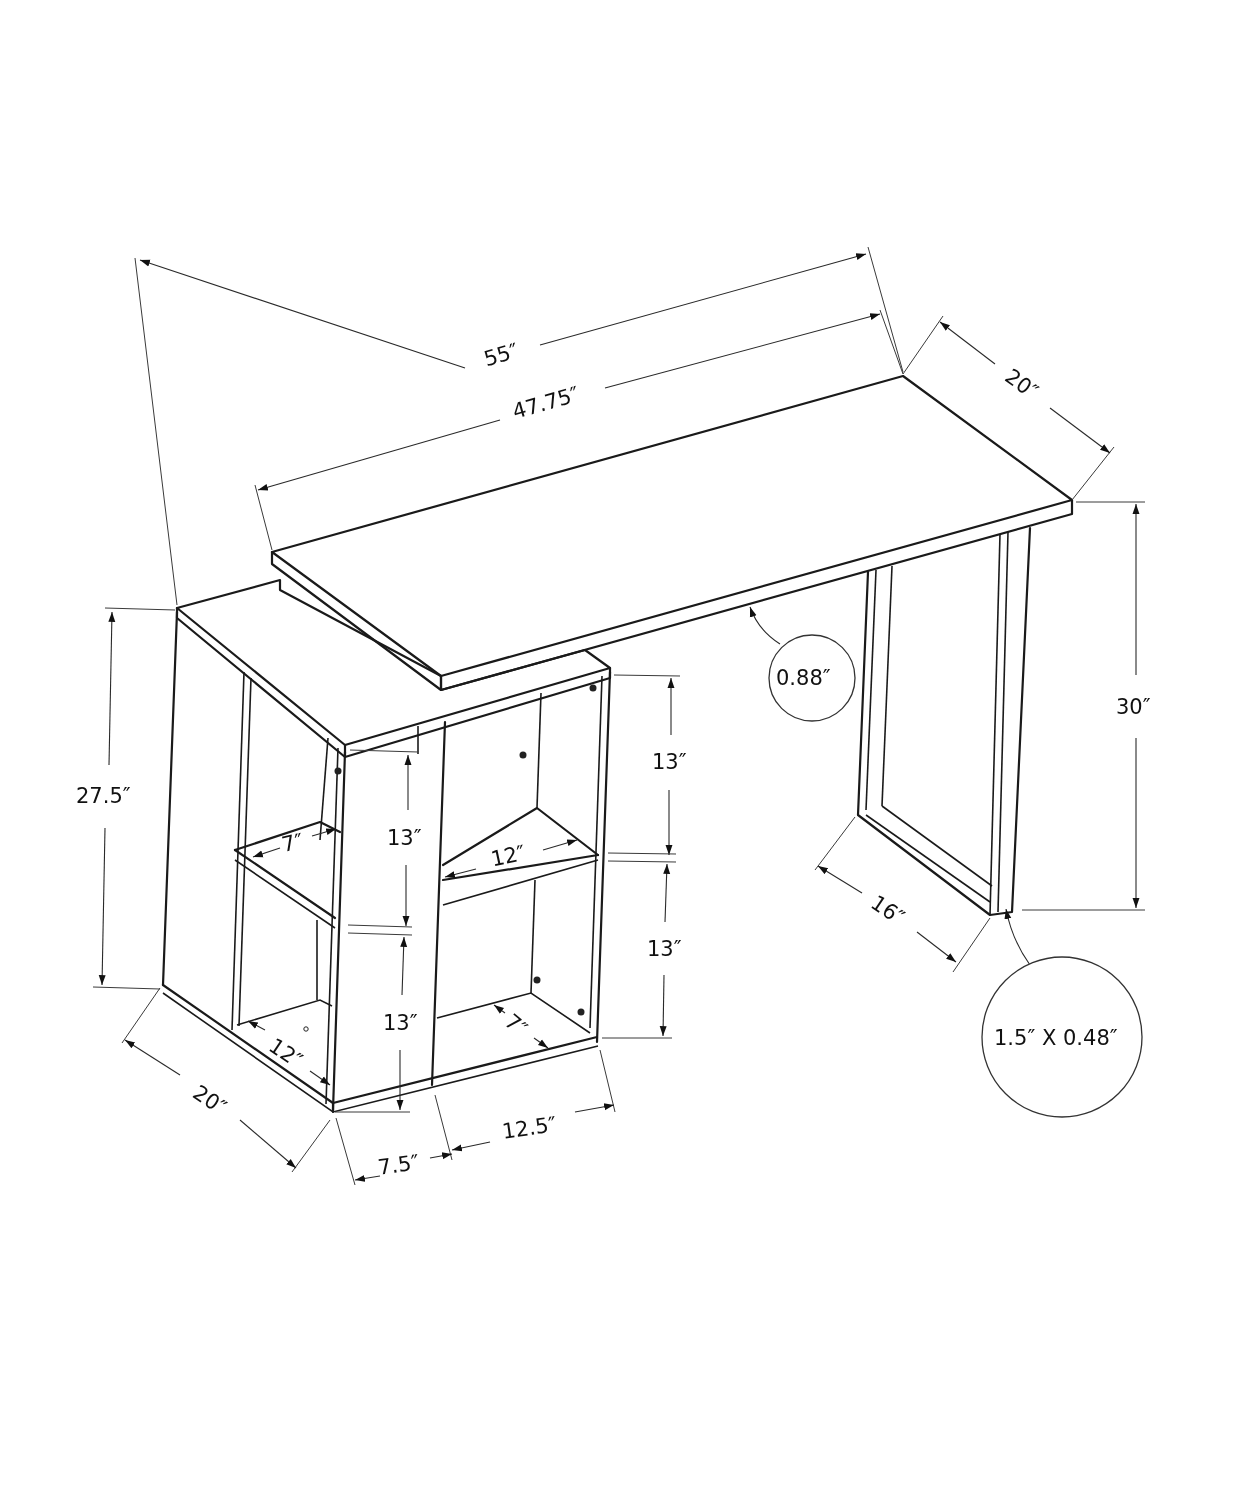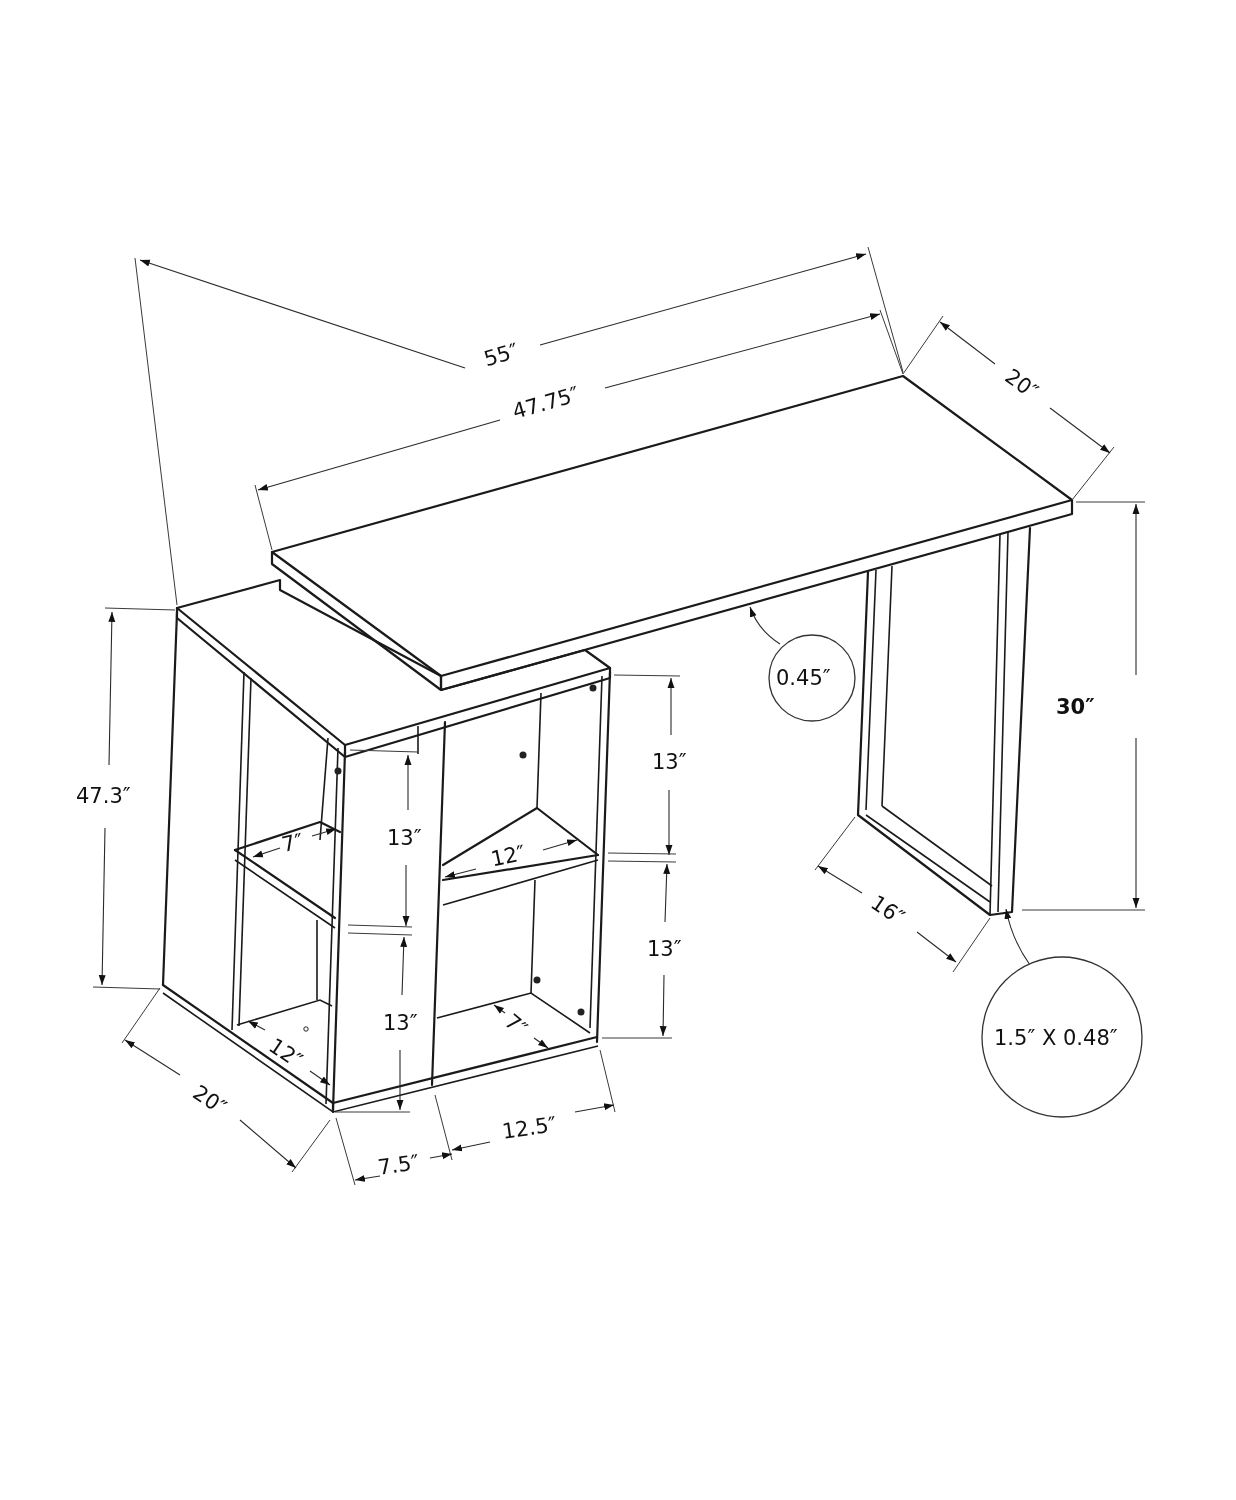--- a/index.html
+++ b/index.html
@@ -171,25 +171,25 @@
       <line class="dim" x1="534" y1="1038" x2="548" y2="1048" marker-end="url(#ah)"></line>
     </g>
 
     <circle class="circ" cx="812" cy="678" r="43"></circle>
     <circle class="circ" cx="1062" cy="1037" r="80"></circle>
   </svg>
 
   <span class="lbl" style="left:484px;top:345px;transform:rotate(-16deg);">55″</span>
   <span class="lbl" style="left:512px;top:393px;transform:rotate(-16deg);">47.75″</span>
   <span class="lbl" style="left:1004px;top:374px;transform:rotate(36deg);">20″</span>
-  <span class="lbl" style="left:1056px;top:697px;font-weight:bold;">30″</span>
-  <span class="lbl" style="left:776px;top:668px;">0.45″</span>
+  <span class="lbl" style="left:1116px;top:697px;">30″</span>
+  <span class="lbl" style="left:776px;top:668px;">0.88″</span>
   <span class="lbl" style="left:994px;top:1028px;">1.5″ X 0.48″</span>
   <span class="lbl" style="left:870px;top:900px;transform:rotate(34deg);">16″</span>
-  <span class="lbl" style="left:76px;top:786px;">47.3″</span>
+  <span class="lbl" style="left:76px;top:786px;">27.5″</span>
   <span class="lbl" style="left:192px;top:1090px;transform:rotate(34deg);">20″</span>
   <span class="lbl" style="left:282px;top:833px;transform:rotate(-12deg);">7″</span>
   <span class="lbl" style="left:491px;top:846px;transform:rotate(-12deg);">12″</span>
   <span class="lbl" style="left:268px;top:1043px;transform:rotate(34deg);">12″</span>
   <span class="lbl" style="left:505px;top:1015px;transform:rotate(40deg);">7″</span>
   <span class="lbl" style="left:387px;top:828px;">13″</span>
   <span class="lbl" style="left:383px;top:1013px;">13″</span>
   <span class="lbl" style="left:652px;top:752px;">13″</span>
   <span class="lbl" style="left:647px;top:939px;">13″</span>
   <span class="lbl" style="left:378px;top:1155px;transform:rotate(-8deg);">7.5″</span>

